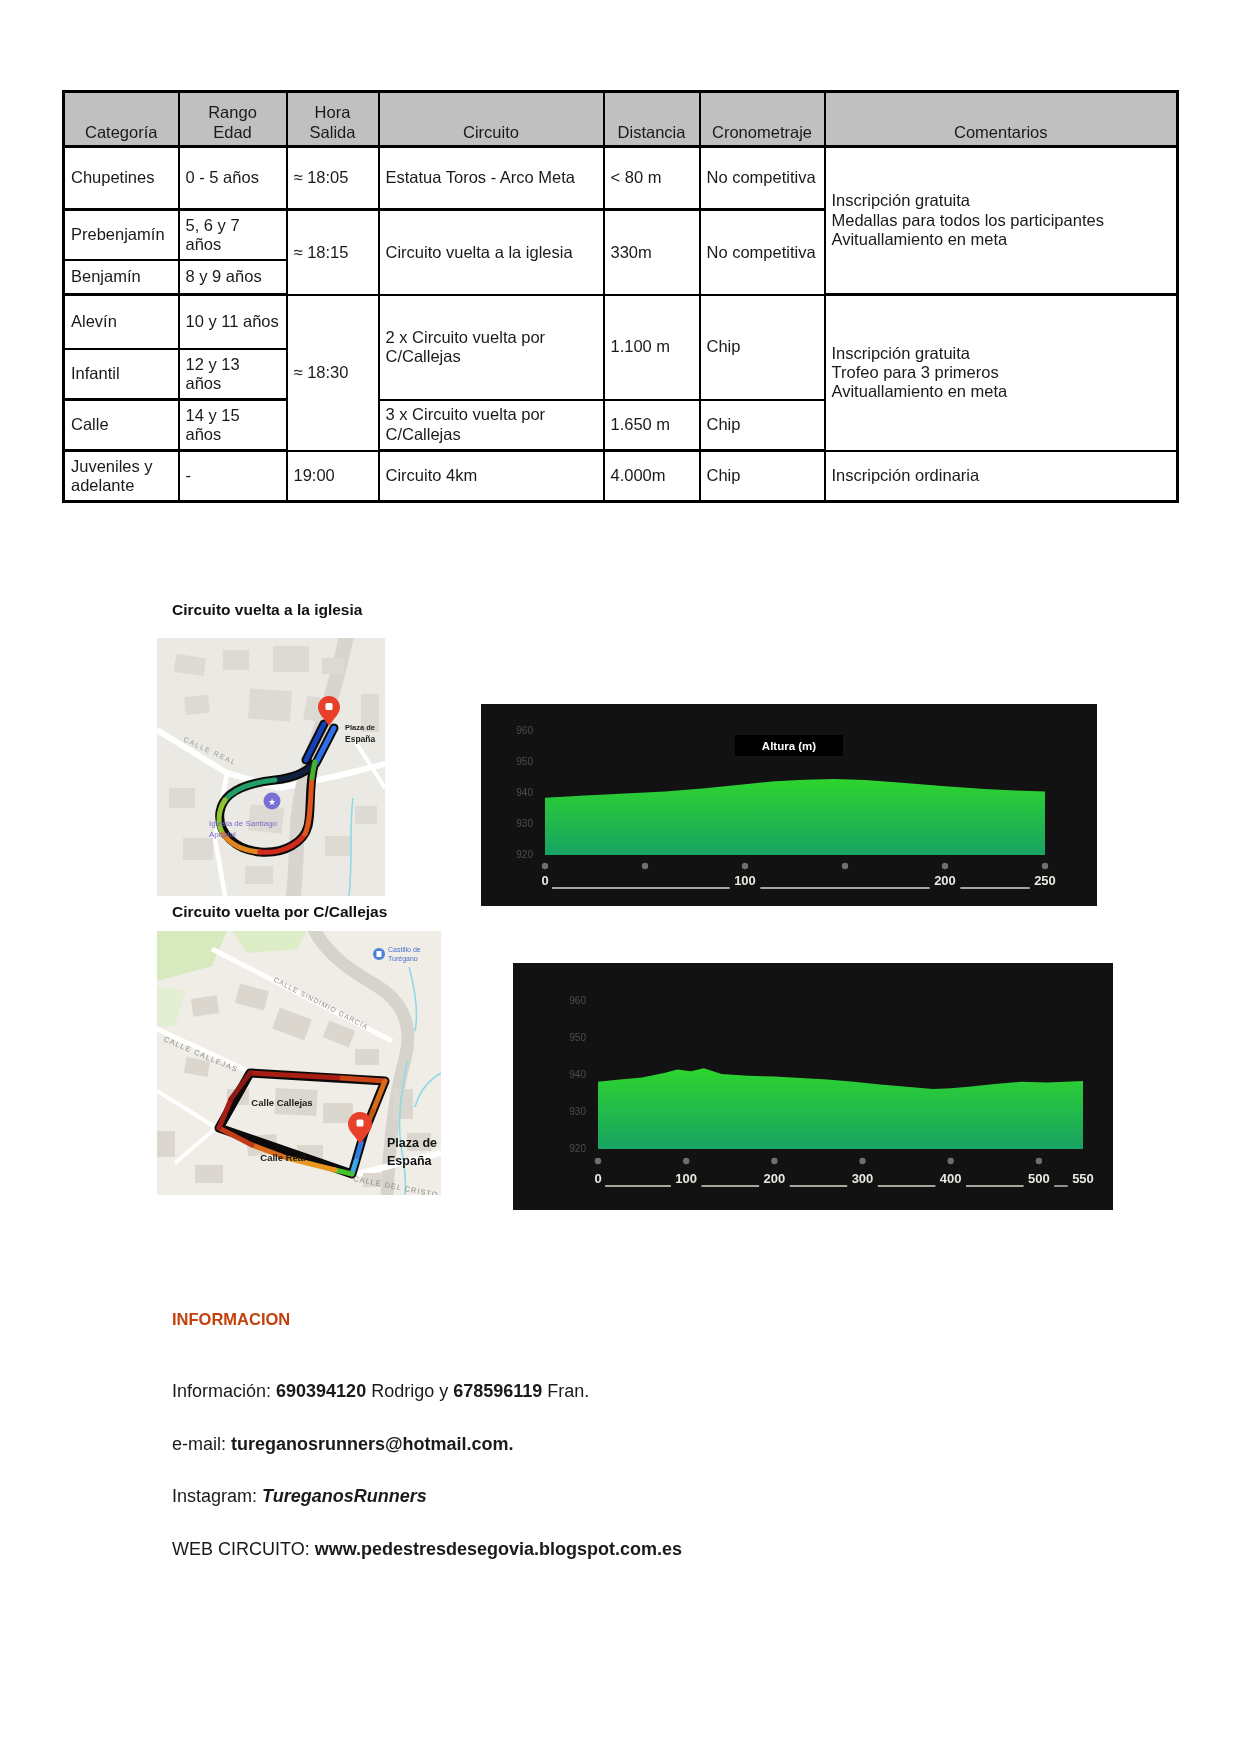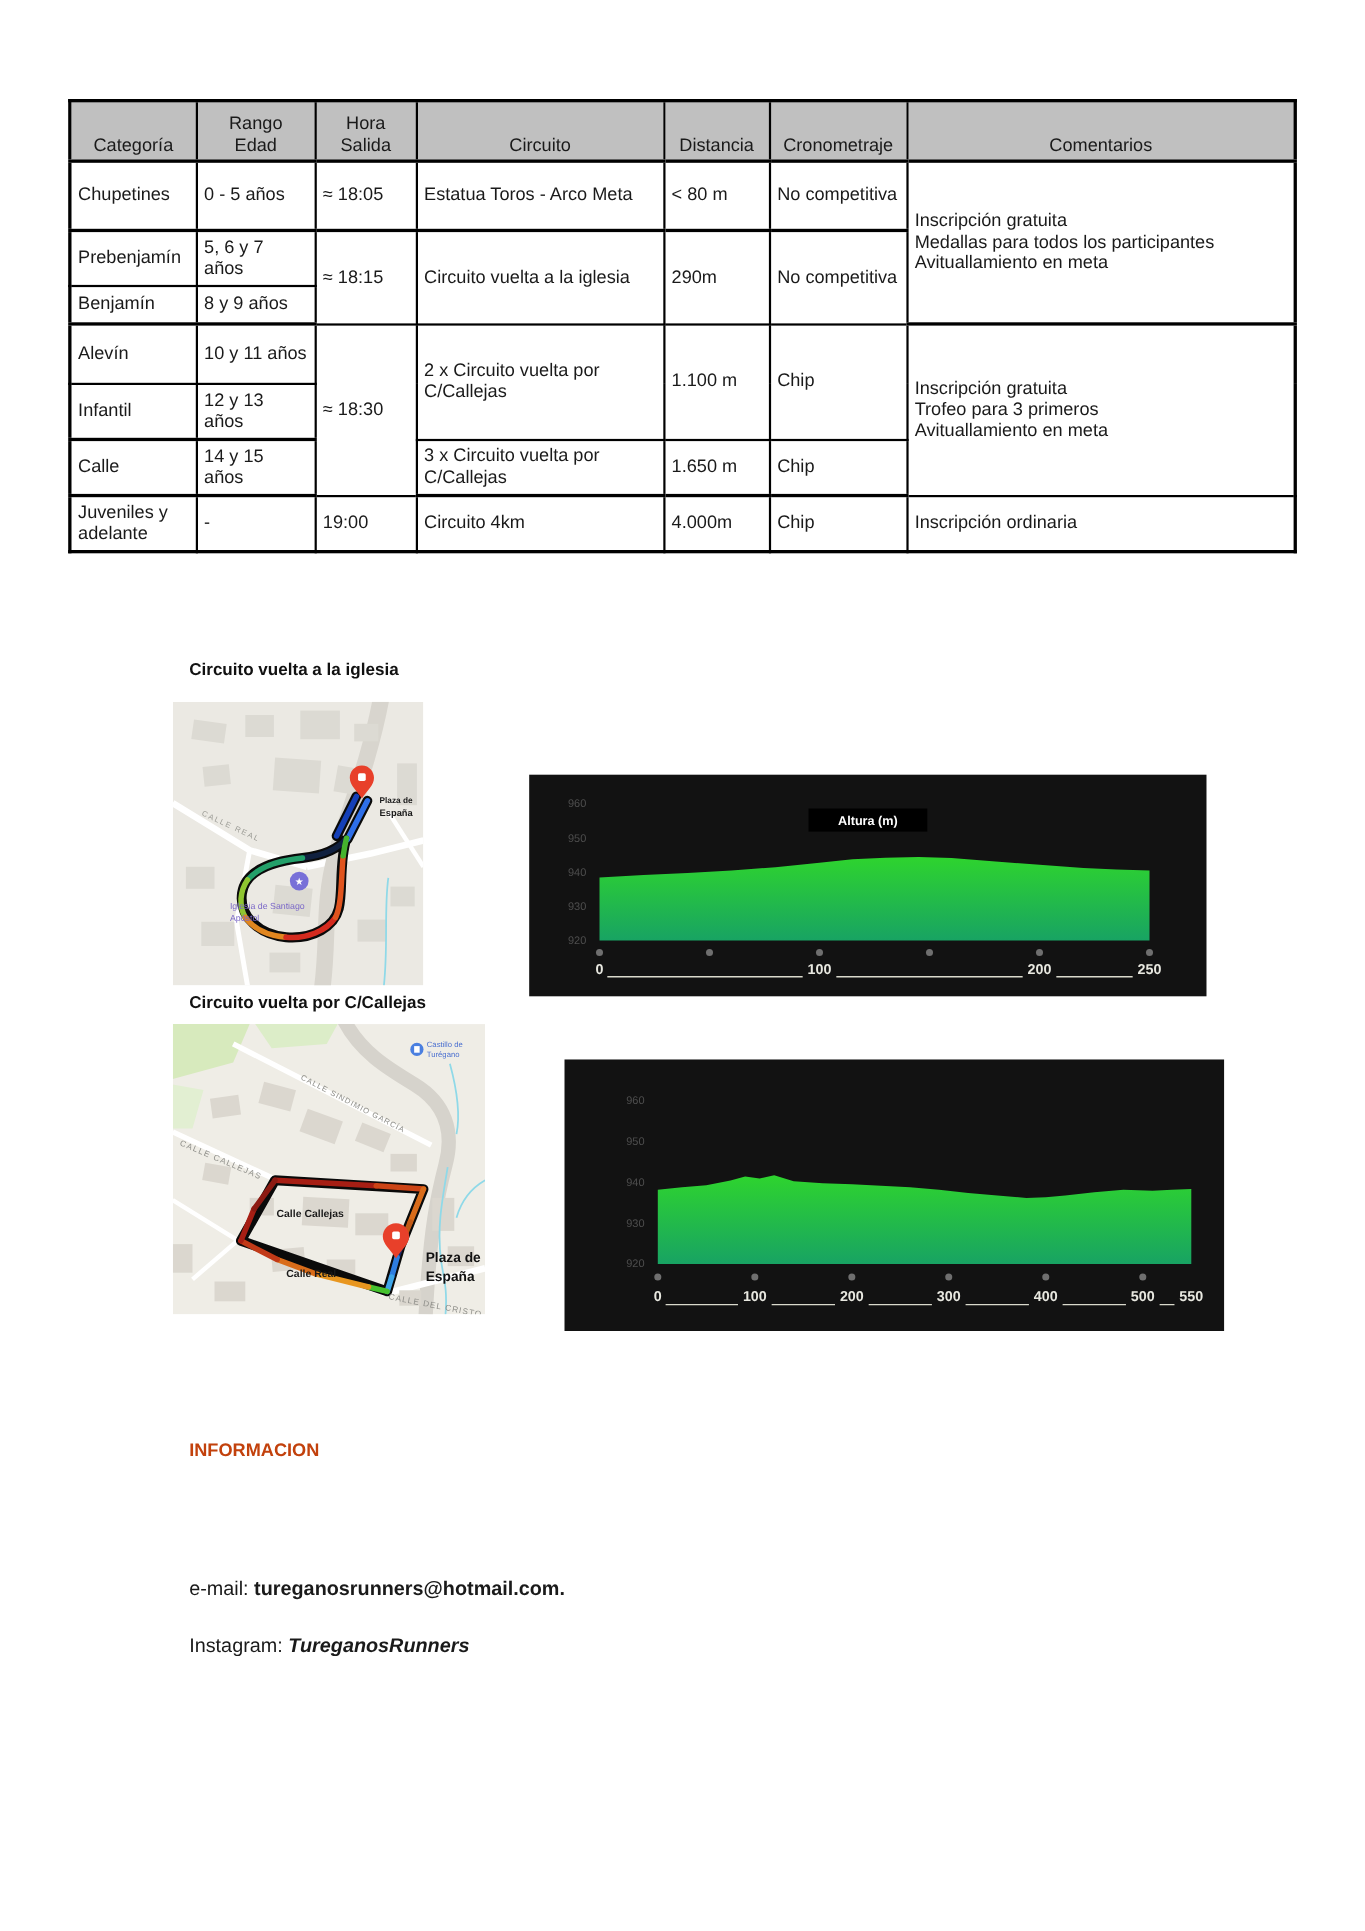--- a/index.html
+++ b/index.html
@@ -74,21 +74,21 @@
         <td>No competitiva</td>
         <td rowspan="3" class="prelines">Inscripción gratuita
 Medallas para todos los participantes
 Avituallamiento en meta</td>
       </tr>
       <tr class="r2">
         <td class="cat-cell">Prebenjamín</td>
         <td>5, 6 y 7 años</td>
         <td rowspan="2">≈ 18:15</td>
         <td rowspan="2">Circuito vuelta a la iglesia</td>
-        <td rowspan="2">290m</td>
+        <td rowspan="2">330m</td>
         <td rowspan="2">No competitiva</td>
       </tr>
       <tr class="r3 thickb">
         <td class="cat-cell">Benjamín</td>
         <td>8 y 9 años</td>
       </tr>
       <tr class="r4">
         <td class="cat-cell">Alevín</td>
         <td>10 y 11 años</td>
         <td rowspan="3">≈ 18:30</td>
@@ -339,16 +339,18 @@
         <text x="349.5" y="220" fill="#e8e8e0" font-size="13" font-weight="bold" text-anchor="middle">300</text>
         <line x1="364.8" y1="223" x2="422.4" y2="223" stroke="#d9d9cc" stroke-width="1.3"></line>
         <text x="437.7" y="220" fill="#e8e8e0" font-size="13" font-weight="bold" text-anchor="middle">400</text>
         <line x1="453.0" y1="223" x2="510.6" y2="223" stroke="#d9d9cc" stroke-width="1.3"></line>
         <text x="525.9" y="220" fill="#e8e8e0" font-size="13" font-weight="bold" text-anchor="middle">500</text>
         <line x1="541.2" y1="223" x2="554.7" y2="223" stroke="#d9d9cc" stroke-width="1.3"></line>
         <text x="570.0" y="220" fill="#e8e8e0" font-size="13" font-weight="bold" text-anchor="middle">550</text>
       </svg></div>
 
   <div class="info-heading" style="color: #c2410c;">INFORMACION</div>
+  <p class="info-line" id="il0"><span>Información: </span><span style="font-weight: bold;">690394120</span><span> Rodrigo y </span><span style="font-weight: bold;">678596119</span><span> Fran.</span></p>
   <p class="info-line" id="il1"><span>e-mail: </span><span style="font-weight: bold;">tureganosrunners@hotmail.com.</span></p>
   <p class="info-line" id="il2"><span>Instagram: </span><span style="font-weight: bold; font-style: italic;">TureganosRunners</span></p>
+  <p class="info-line" id="il3"><span>WEB CIRCUITO: </span><span style="font-weight: bold;">www.pedestresdesegovia.blogspot.com.es</span></p>
 
 </div>
 
 </body></html>

